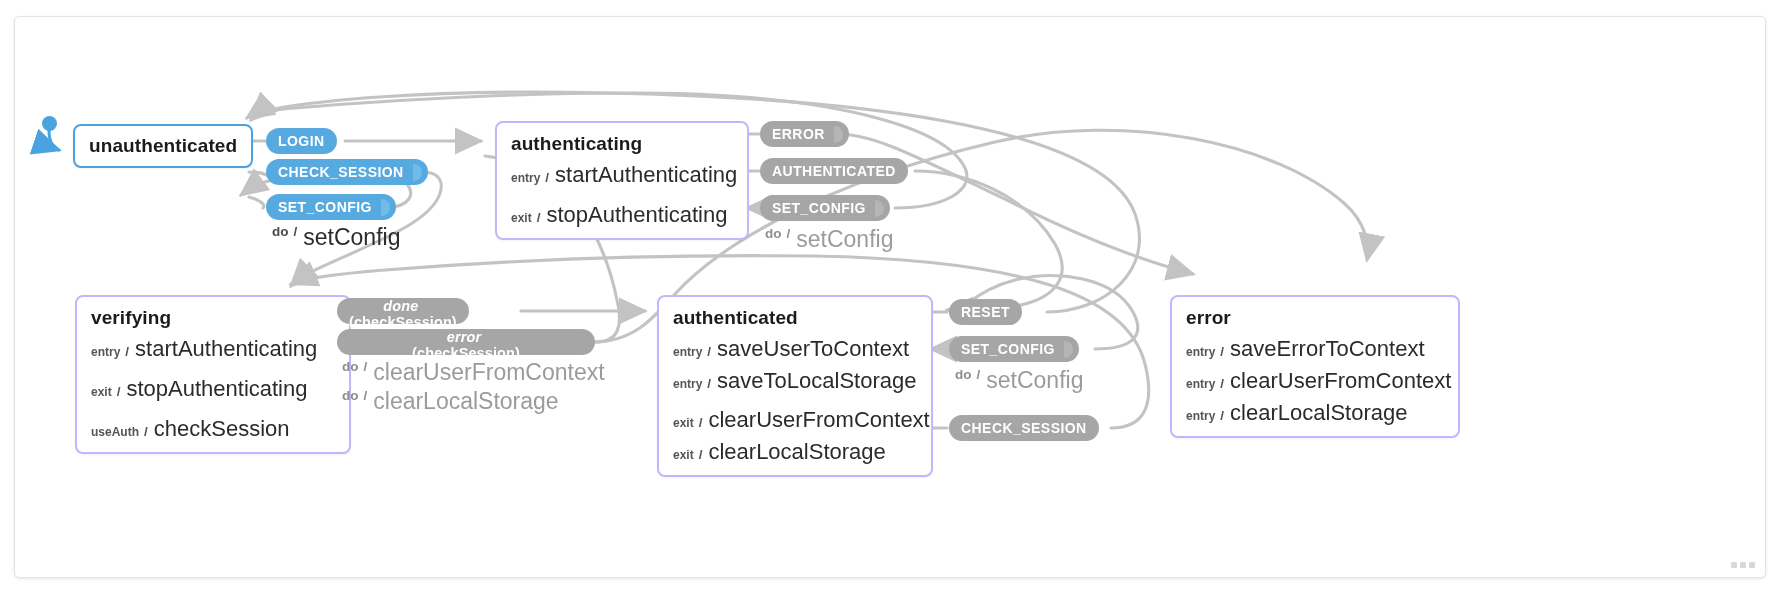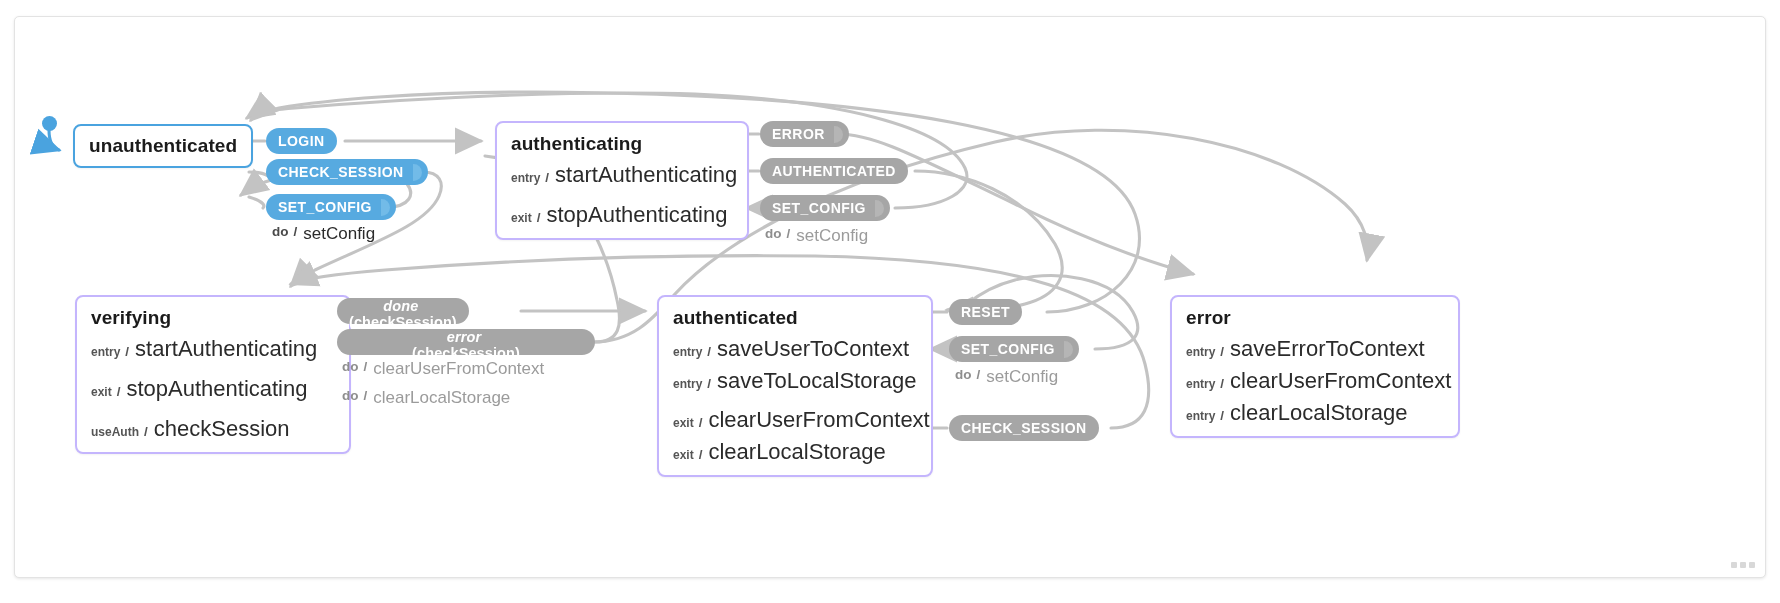--- a/index.html
+++ b/index.html
@@ -64,21 +64,21 @@
   .badge-knob{
     display:inline-block;width:9px;height:17px;margin-left:9px;margin-right:-6px;
     border-radius:0 9px 9px 0;background:#b5b5b5;
   }
   .event-badge.accent .badge-knob{background:#72bbe8;}
 
   
   .trans-action{position:absolute;display:flex;align-items:flex-start;white-space:nowrap;}
   .trans-action .tk{font-size:13.5px;font-weight:bold;color:#8e8e8e;margin-right:5px;}
   .trans-action .ts{font-size:13.5px;font-weight:bold;color:#8e8e8e;margin-right:6px;}
-  .trans-action .tn{font-size:17px;color:#9b9b9b;font-weight:400;}
+  .trans-action .tn{font-size:23px;color:#9b9b9b;font-weight:400;}
   .trans-action.dark .tk,.trans-action.dark .ts{color:#4a4a4a;}
   .trans-action.dark .tn{color:#2b2b2b;}
 
   
   .resize-handle{position:absolute;right:10px;bottom:9px;display:flex;gap:3px;cursor:nwse-resize;}
   .resize-handle i{width:6px;height:6px;background:#d8d8d8;border-radius:1px;display:block;}
 </style>
 </head>
 <body>
 

